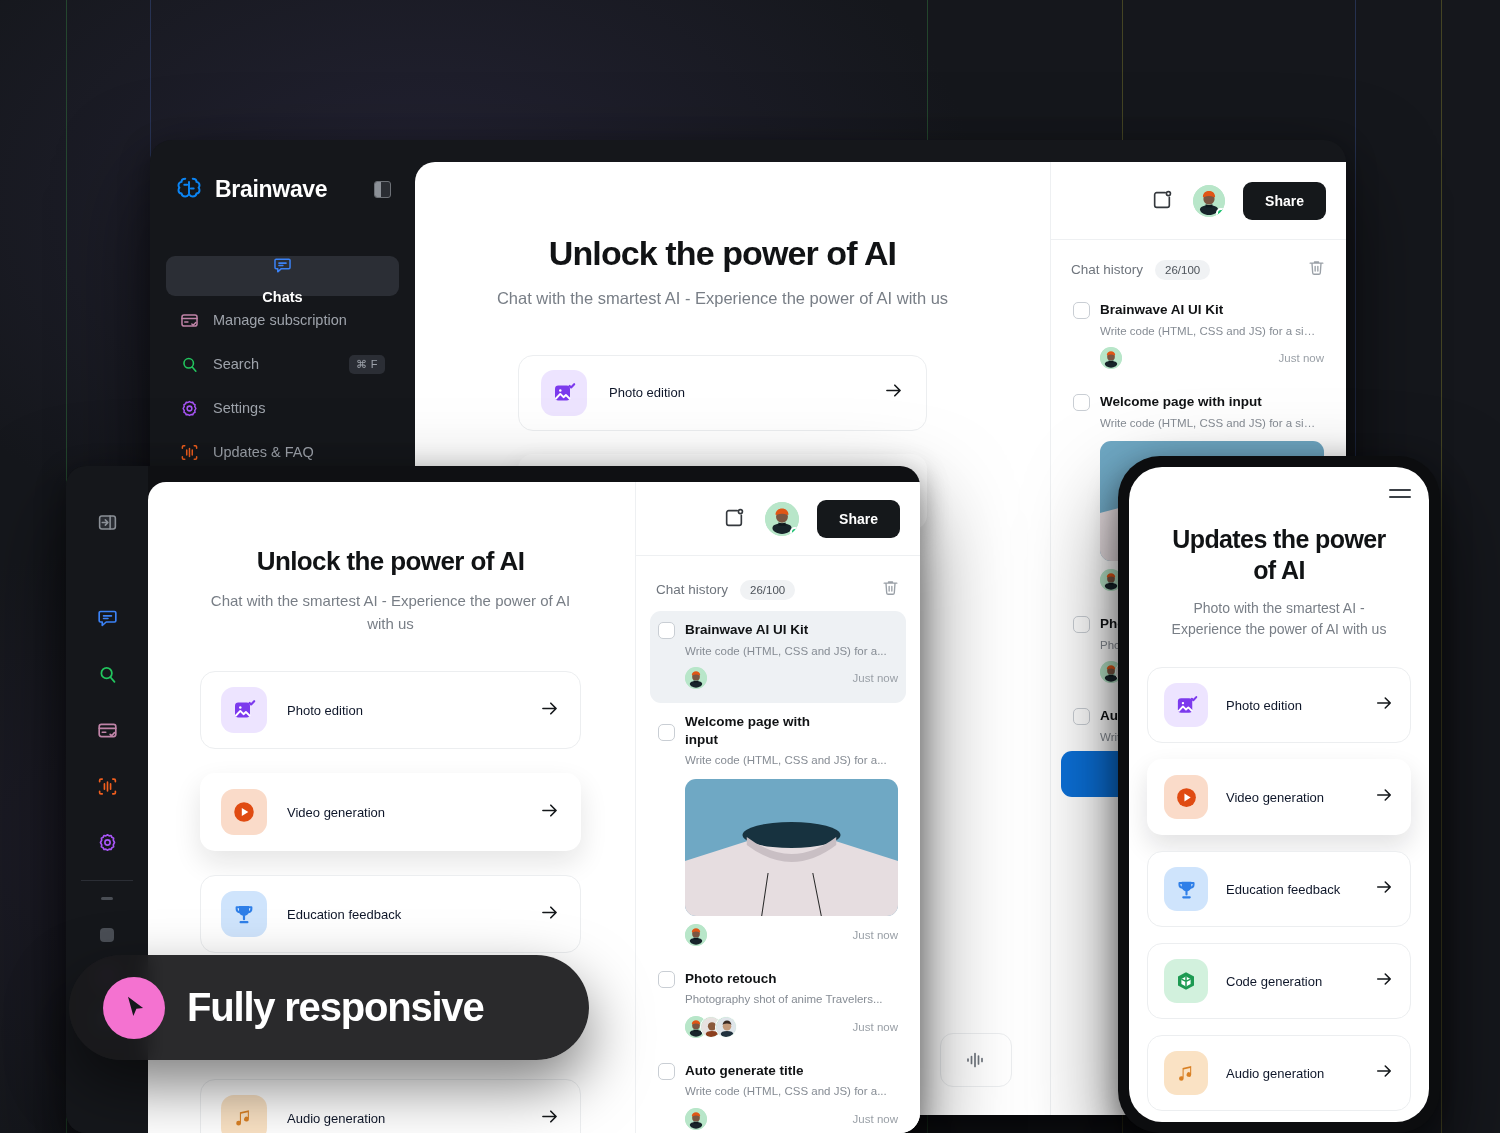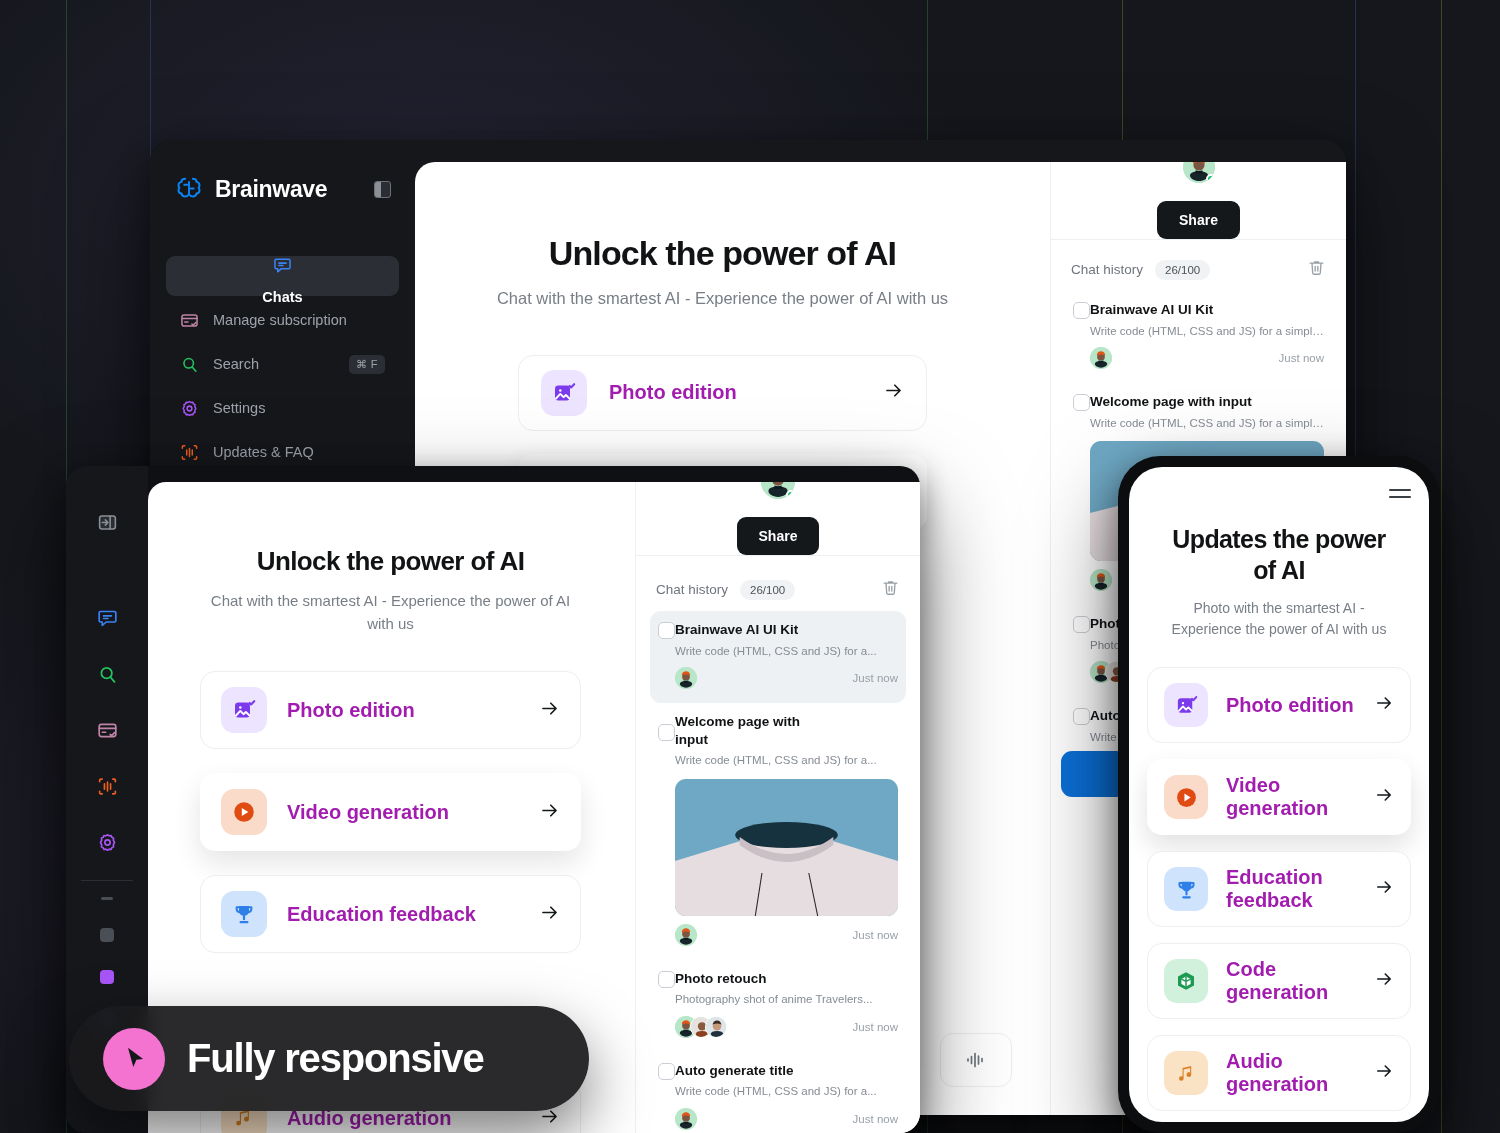--- a/index.html
+++ b/index.html
@@ -64,48 +64,48 @@
   .hero-h1 { font-size:34px; font-weight:800; color:#111315; text-align:center; letter-spacing:-.9px; }
   .hero-sub { margin-top:14px; font-size:16.5px; color:#787e86; text-align:center; line-height:1.45; }
   .cards { margin-top:44px; padding:0 103px; display:flex; flex-direction:column; gap:23px; }
   .card {
     display:flex; align-items:center; gap:22px; height:76px; padding:0 22px;
     border:1px solid #eceef0; border-radius:15px; background:#fff; cursor:pointer;
   }
   .card.raised { border-color:transparent; box-shadow:0 10px 26px rgba(17,19,21,.10); }
   .card-ico { width:46px; height:46px; flex:0 0 46px; border-radius:13px;
     display:flex; align-items:center; justify-content:center; }
-  .card-label { font-size:20px; font-weight:700; color:#a21caf; }
+  .card-label { font-size:13px; font-weight:400; color:#0f172a; }
   .card-arrow { margin-left:auto; color:#15181b; }
 
   
   #dk-right {
     position:absolute; right:0; top:0; width:296px; height:100%;
     background:#fff; border-left:1px solid #eef0f2;
   }
   .topbar { height:78px; display:flex; align-items:center; justify-content:flex-end;
-    gap:18px; padding:0 20px; border-bottom:1px solid #eef0f2;flex-direction:column; }
+    gap:18px; padding:0 20px; border-bottom:1px solid #eef0f2; }
   .icon-btn { width:24px; height:24px; cursor:pointer; color:#34383d; }
   .avatar { position:relative; width:32px; height:32px; border-radius:50%; overflow:hidden;
     background:#b8e6c9; flex:0 0 32px; }
   .avatar .dot { position:absolute; right:-1px; bottom:-1px; width:10px; height:10px;
     border-radius:50%; background:#16c06e; border:2px solid #fff; }
   .share-btn { background:#15181b; color:#fff; font-size:14px; font-weight:700;
     padding:11px 22px; border-radius:9px; border:none; cursor:pointer; }
 
   .ch-head { display:flex; align-items:center; gap:12px; padding:18px 20px 10px 20px; }
   .ch-title { font-size:13.5px; color:#6f757d; font-weight:500; }
   .ch-badge { background:#f0f2f4; color:#4c5259; font-size:11.5px; font-weight:400;
     padding:4px 10px; border-radius:20px; }
   .ch-trash { margin-left:auto; color:#9aa0a7; cursor:pointer; }
 
   .ch-list { padding:0 14px; display:flex; flex-direction:column; }
   .ch-item { padding:10px 8px 14px 8px; border-radius:11px; cursor:pointer; }
   .ch-item.sel { background:#eef1f4; }
-  .ch-row { display:flex; align-items:flex-start; }
+  .ch-row { display:flex; gap:10px; align-items:flex-start; }
   .cbox { width:17px; height:17px; flex:0 0 17px; border:1.6px solid #c9ced4;
     border-radius:5px; margin-top:1px; background:#fff; cursor:pointer; }
   .ch-name { font-size:13.5px; font-weight:700; color:#111315; line-height:1.3; }
   .ch-desc { font-size:11.5px; color:#868c94; margin-top:5px; line-height:1.35;
     white-space:nowrap; overflow:hidden; text-overflow:ellipsis; }
   .ch-meta { display:flex; align-items:center; margin-top:8px; }
   .ch-av { width:22px; height:22px; border-radius:50%; overflow:hidden; background:#b8e6c9; }
   .ch-av + .ch-av { margin-left:-7px; border:1.6px solid #fff; }
   .ch-time { margin-left:auto; font-size:11.5px; color:#9aa0a7; }
   .ch-thumb { margin-top:10px; height:120px; border-radius:11px; overflow:hidden; }
@@ -155,21 +155,21 @@
     text-align:center; letter-spacing:-.6px; line-height:1.22; }
   .ph-sub { margin-top:13px; font-size:14px; color:#787e86; text-align:center;
     line-height:1.48; padding:0 12px; }
   .ph-cards { margin-top:28px; display:flex; flex-direction:column; gap:16px; }
   .ph-card { display:flex; align-items:center; gap:18px; height:76px; padding:0 16px;
     border:1px solid #eceef0; border-radius:15px; background:#fff; cursor:pointer; }
   .ph-card.raised { border-color:transparent; box-shadow:0 12px 26px rgba(17,19,21,.12); }
 
   
   #badge {
-    position:absolute; left:69px; top:1006px; width:520px; height:105px;
+    position:absolute; left:69px; top:955px; width:520px; height:105px;
     background:rgba(26,26,28,.93); border-radius:56px;
     display:flex; align-items:center; gap:22px; padding:0 34px;
     backdrop-filter:blur(10px);
     box-shadow:0 26px 60px rgba(0,0,0,.5);
   }
   #badge .cursor-chip { width:62px; height:62px; flex:0 0 62px; border-radius:50%;
     background:#f472d0; display:flex; align-items:center; justify-content:center; }
   #badge .badge-text { color:#fff; font-size:40px; font-weight:800; letter-spacing:-1.2px; }
 
   

